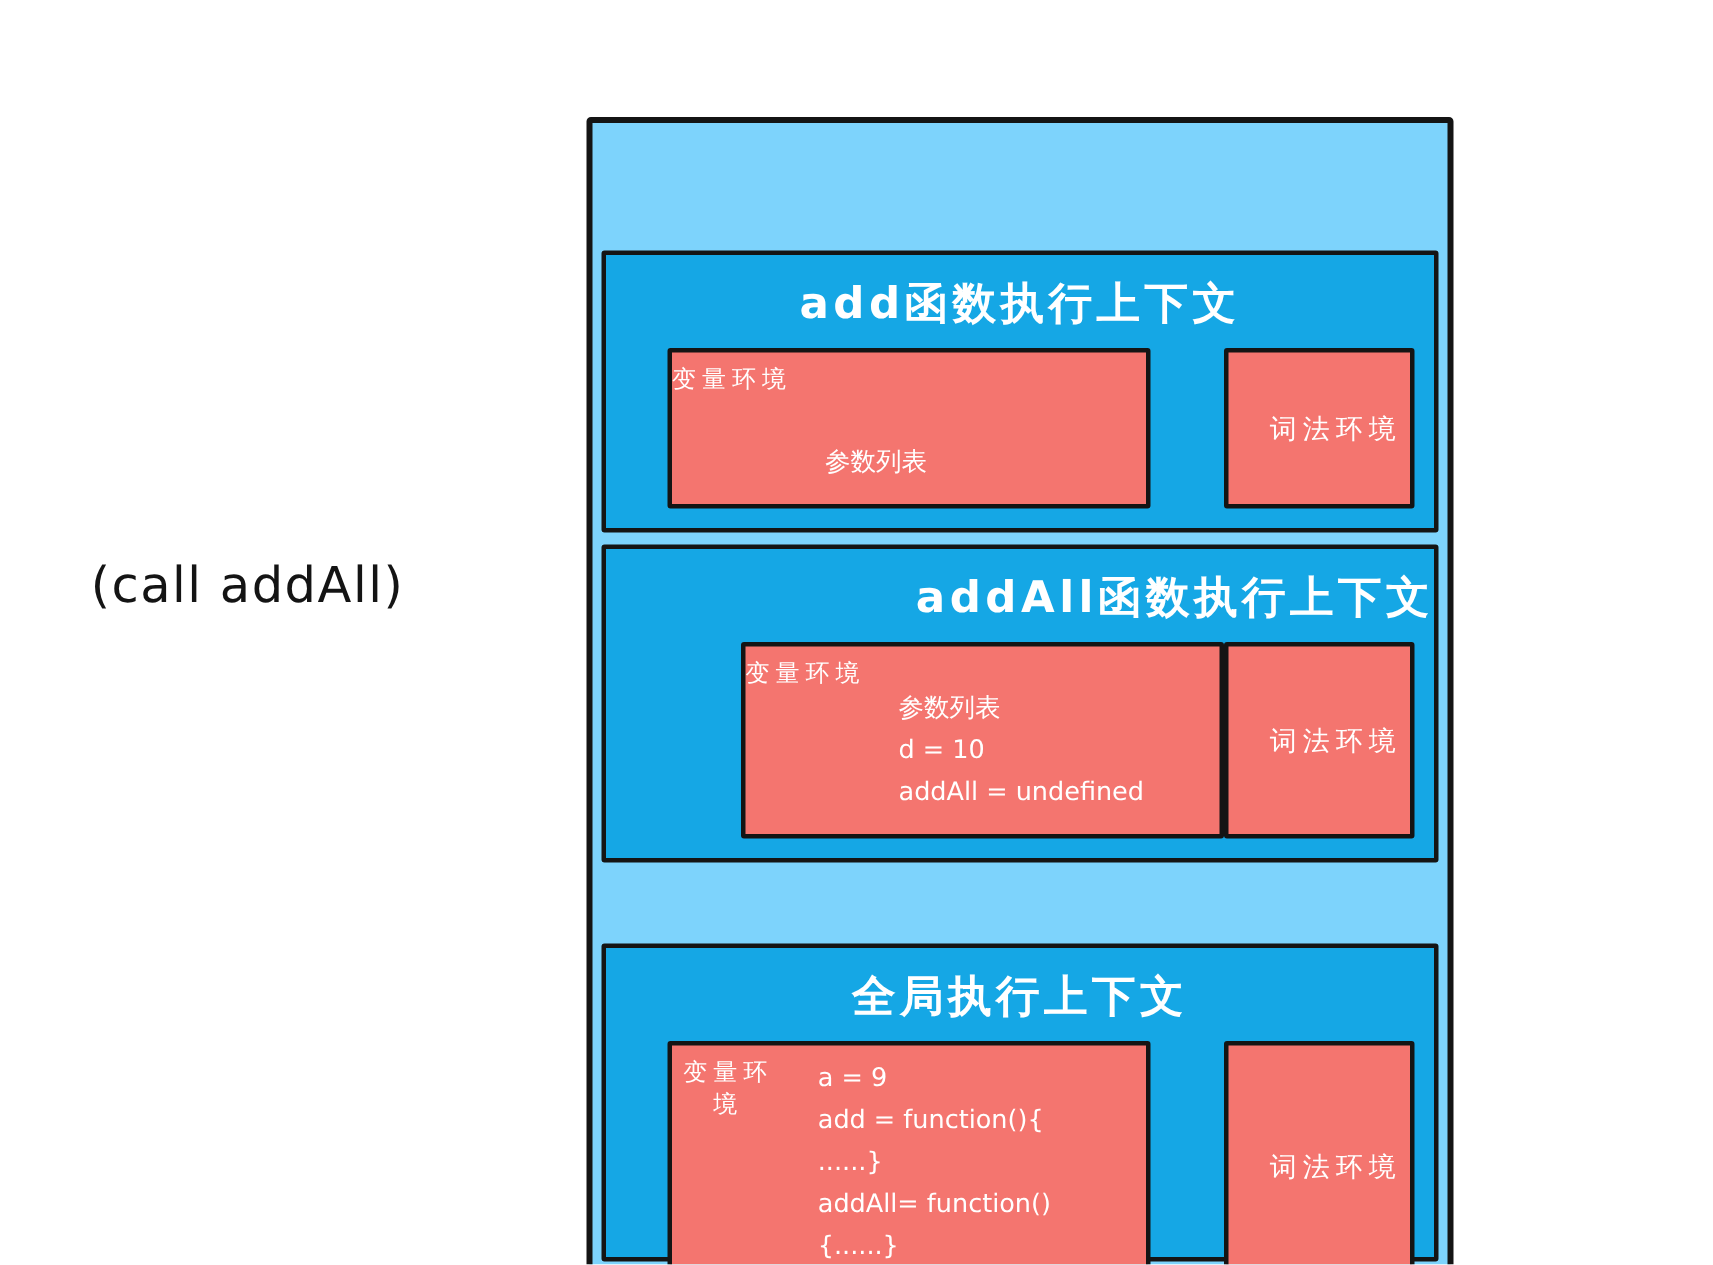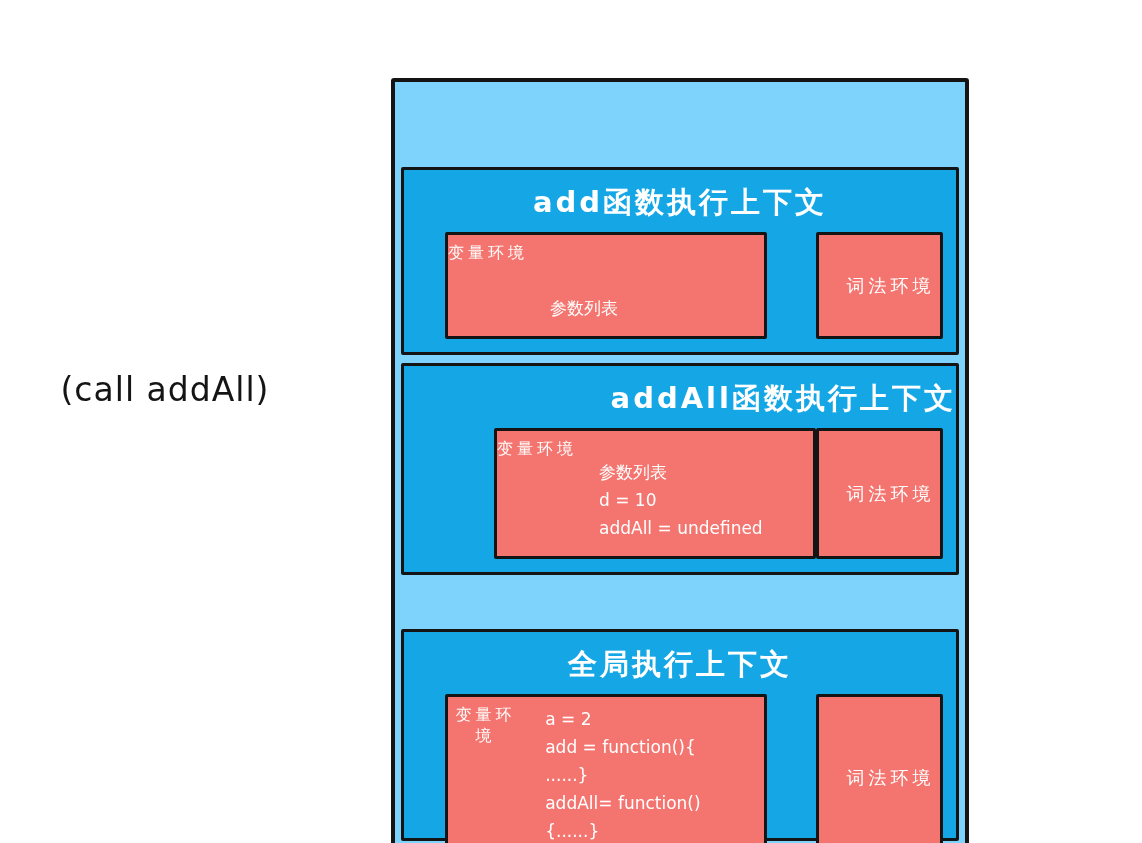--- a/index.html
+++ b/index.html
@@ -86,21 +86,21 @@
         </div>
       </div>
     </div>
 
     <div class="frame frame-2">
       <div class="frame-title">全局执行上下文</div>
       <div class="frame-body">
         <div class="env var-env">
           <div class="env-title">变量环境</div>
           <div class="env-lines">
-            <div>a = 2</div>
+            <div>a = 9</div>
             <div>add = function(){ ......}</div>
             <div>addAll= function(){......}</div>
           </div>
         </div>
         <div class="env lex-env">
           <span>词法环境</span>
         </div>
       </div>
     </div>
 

